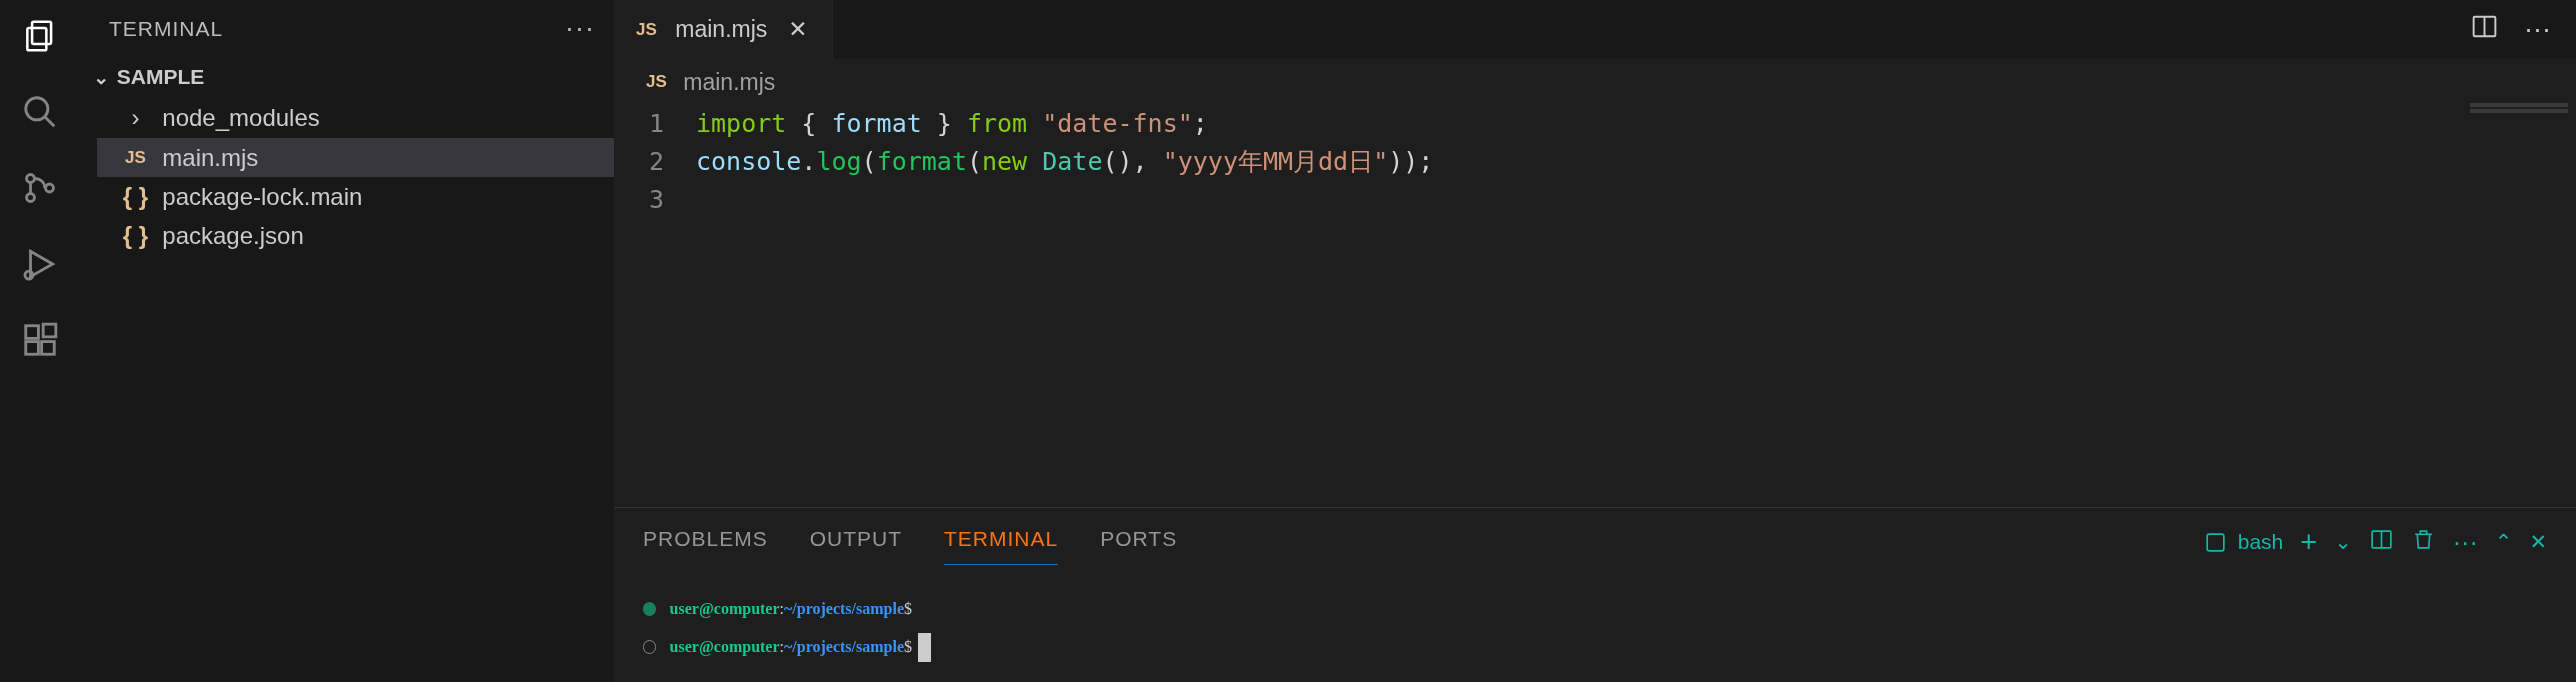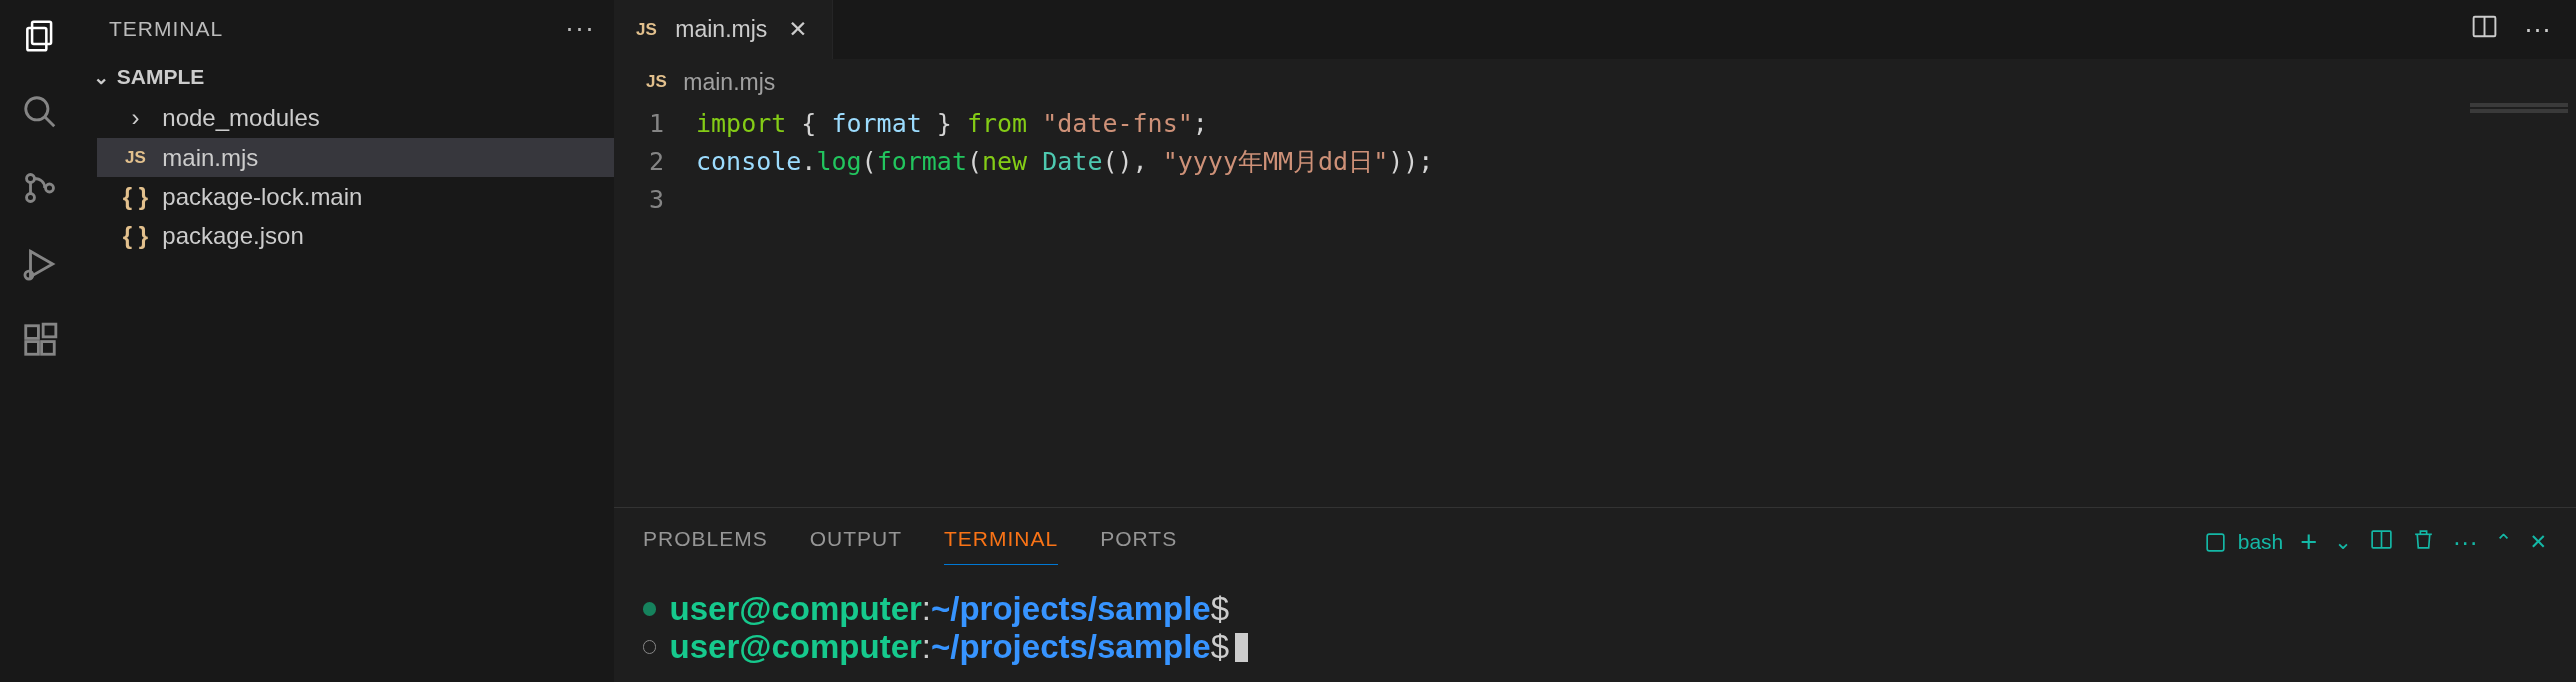--- a/index.html
+++ b/index.html
@@ -184,22 +184,22 @@
   margin-left: auto;
   display: flex;
   align-items: center;
   gap: 17px;
   color: #14b8a6;
 }
 .panel-actions svg { width: 25px; height: 25px; }
 .panel-actions .shell { display: flex; align-items: center; gap: 9.5px; font-size: 21px; }
 
 .terminal {
-  font-family: Liberation Sans, sans-serif;
-  font-size: 33px;
+  font-family: Liberation Serif, serif;
+  font-size: 16px;
   padding: 25px 29px 17px 29px;
   line-height: 38px;
 }
 .term-line { display: flex; align-items: center; gap: 0; }
 .term-dot {
   width: 13.3px; height: 13.3px; border-radius: 50%;
   margin-right: 13.3px;
   flex-shrink: 0;
 }
 .term-dot.filled { background: #16825d; }

